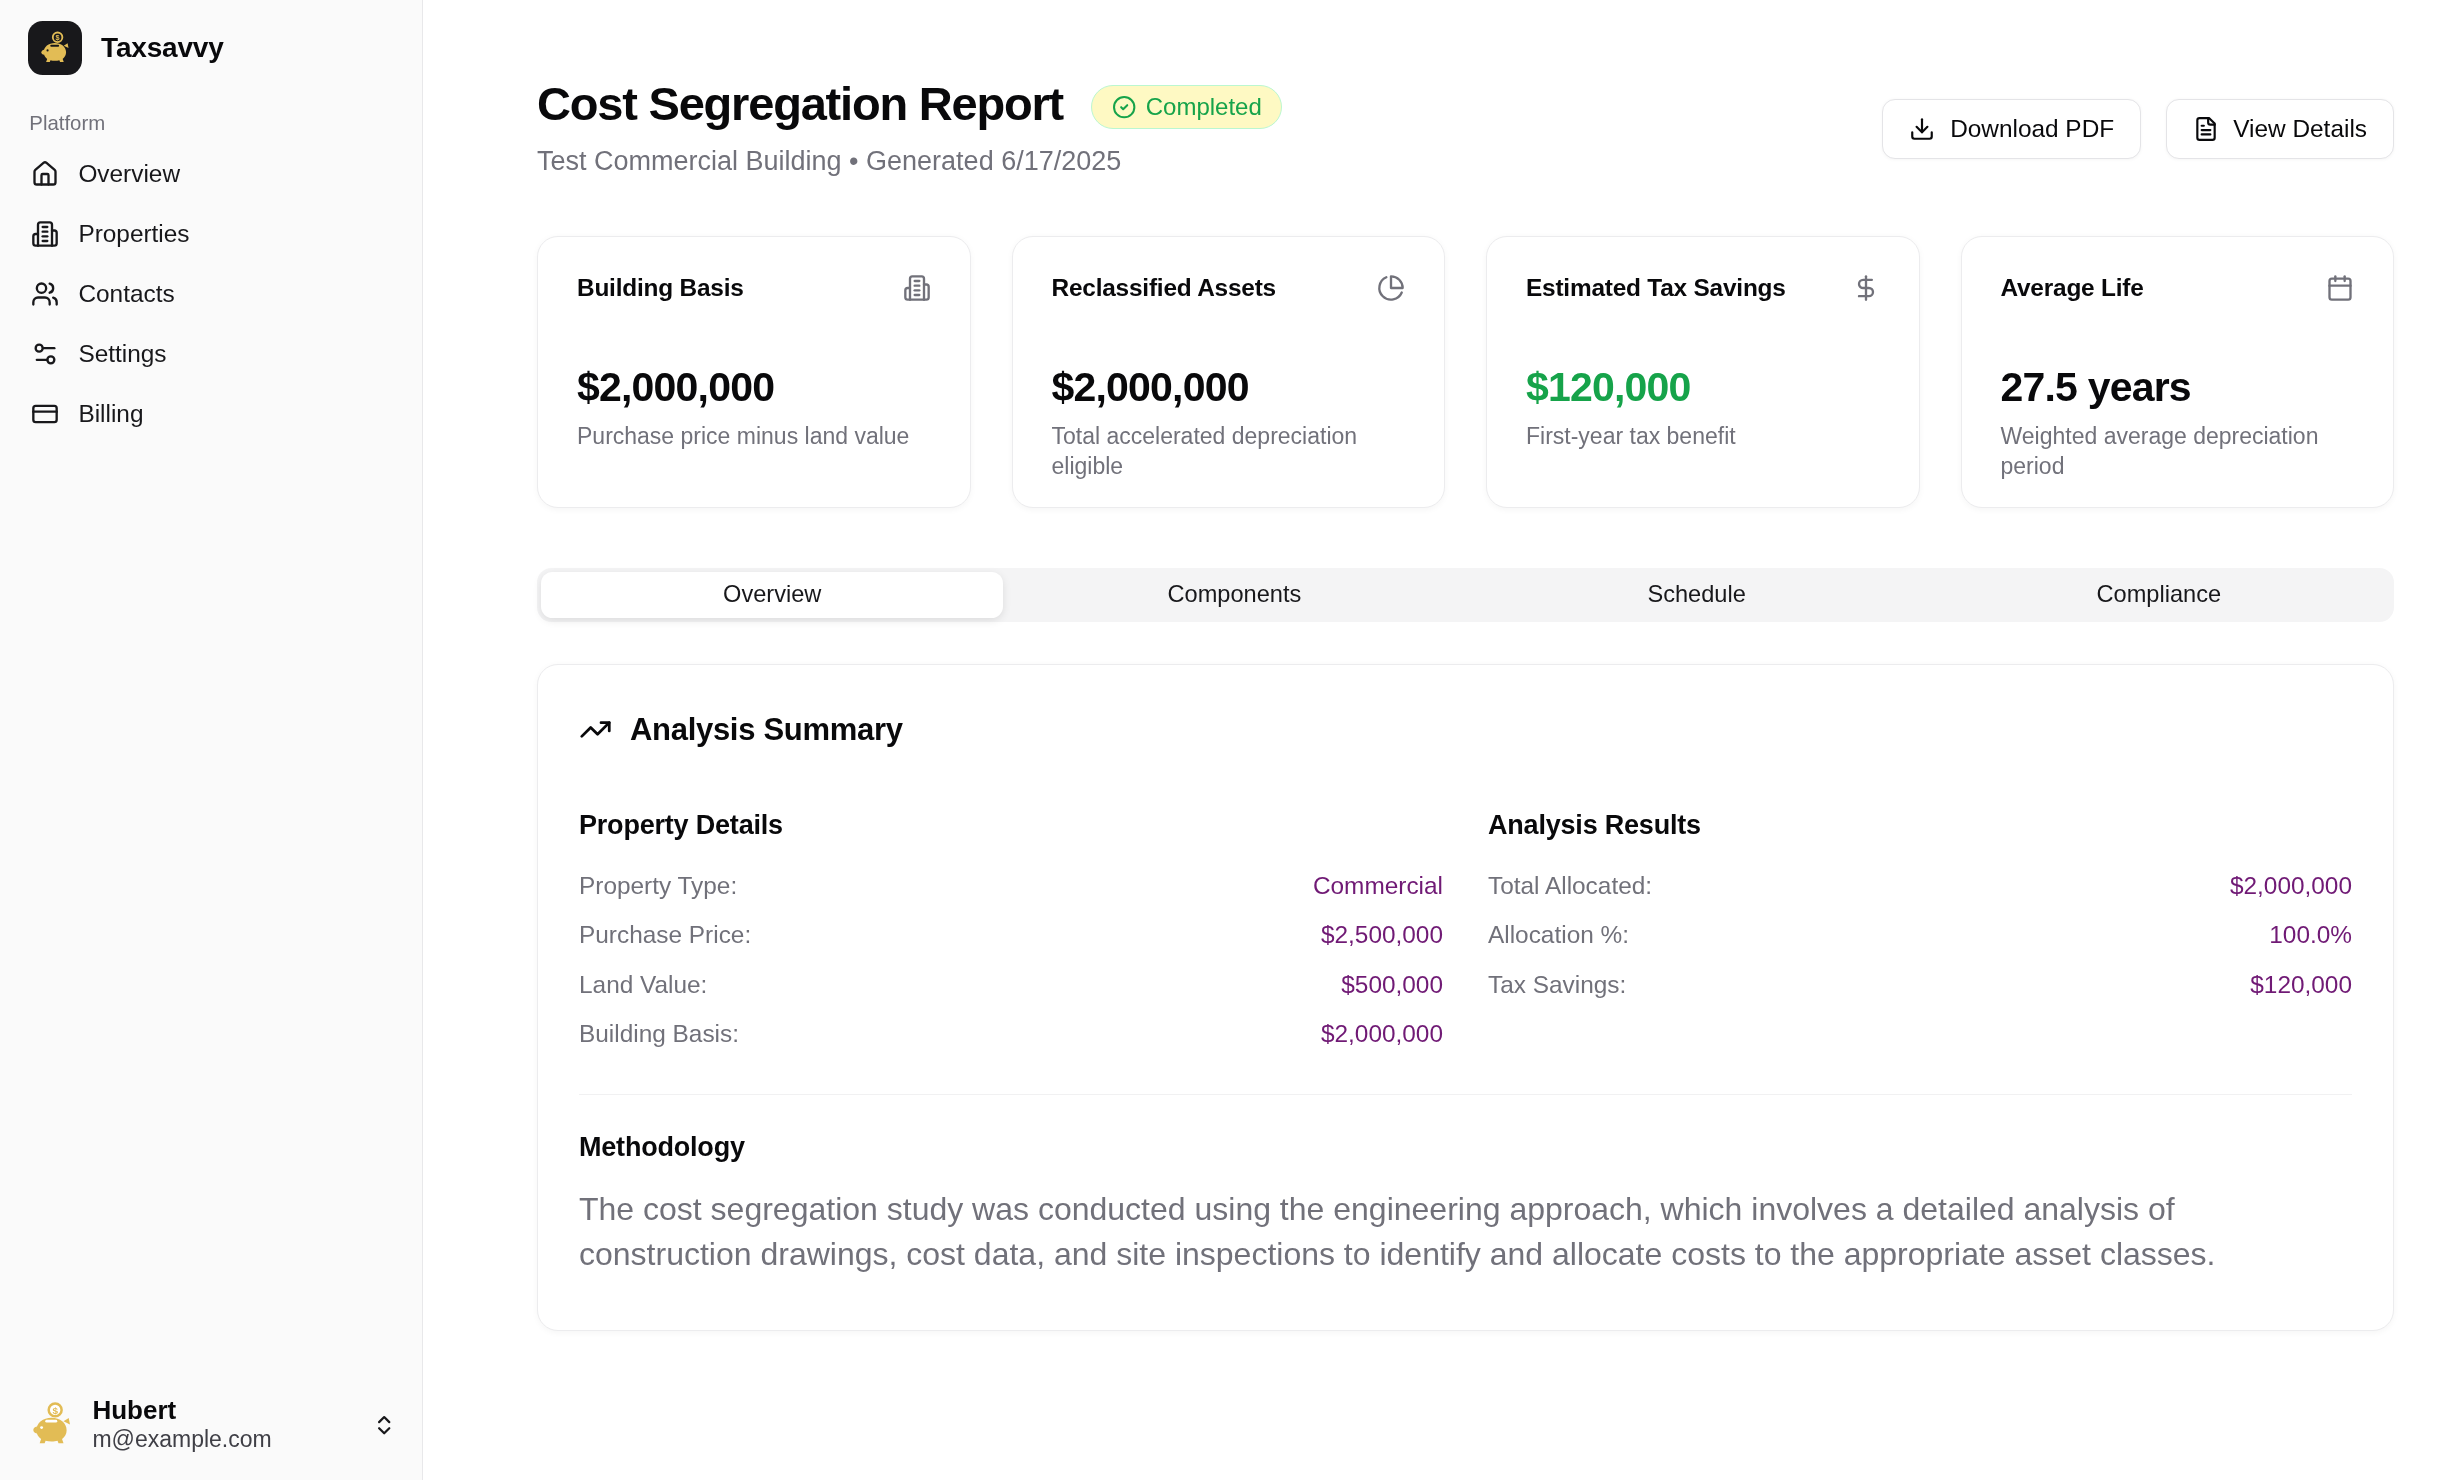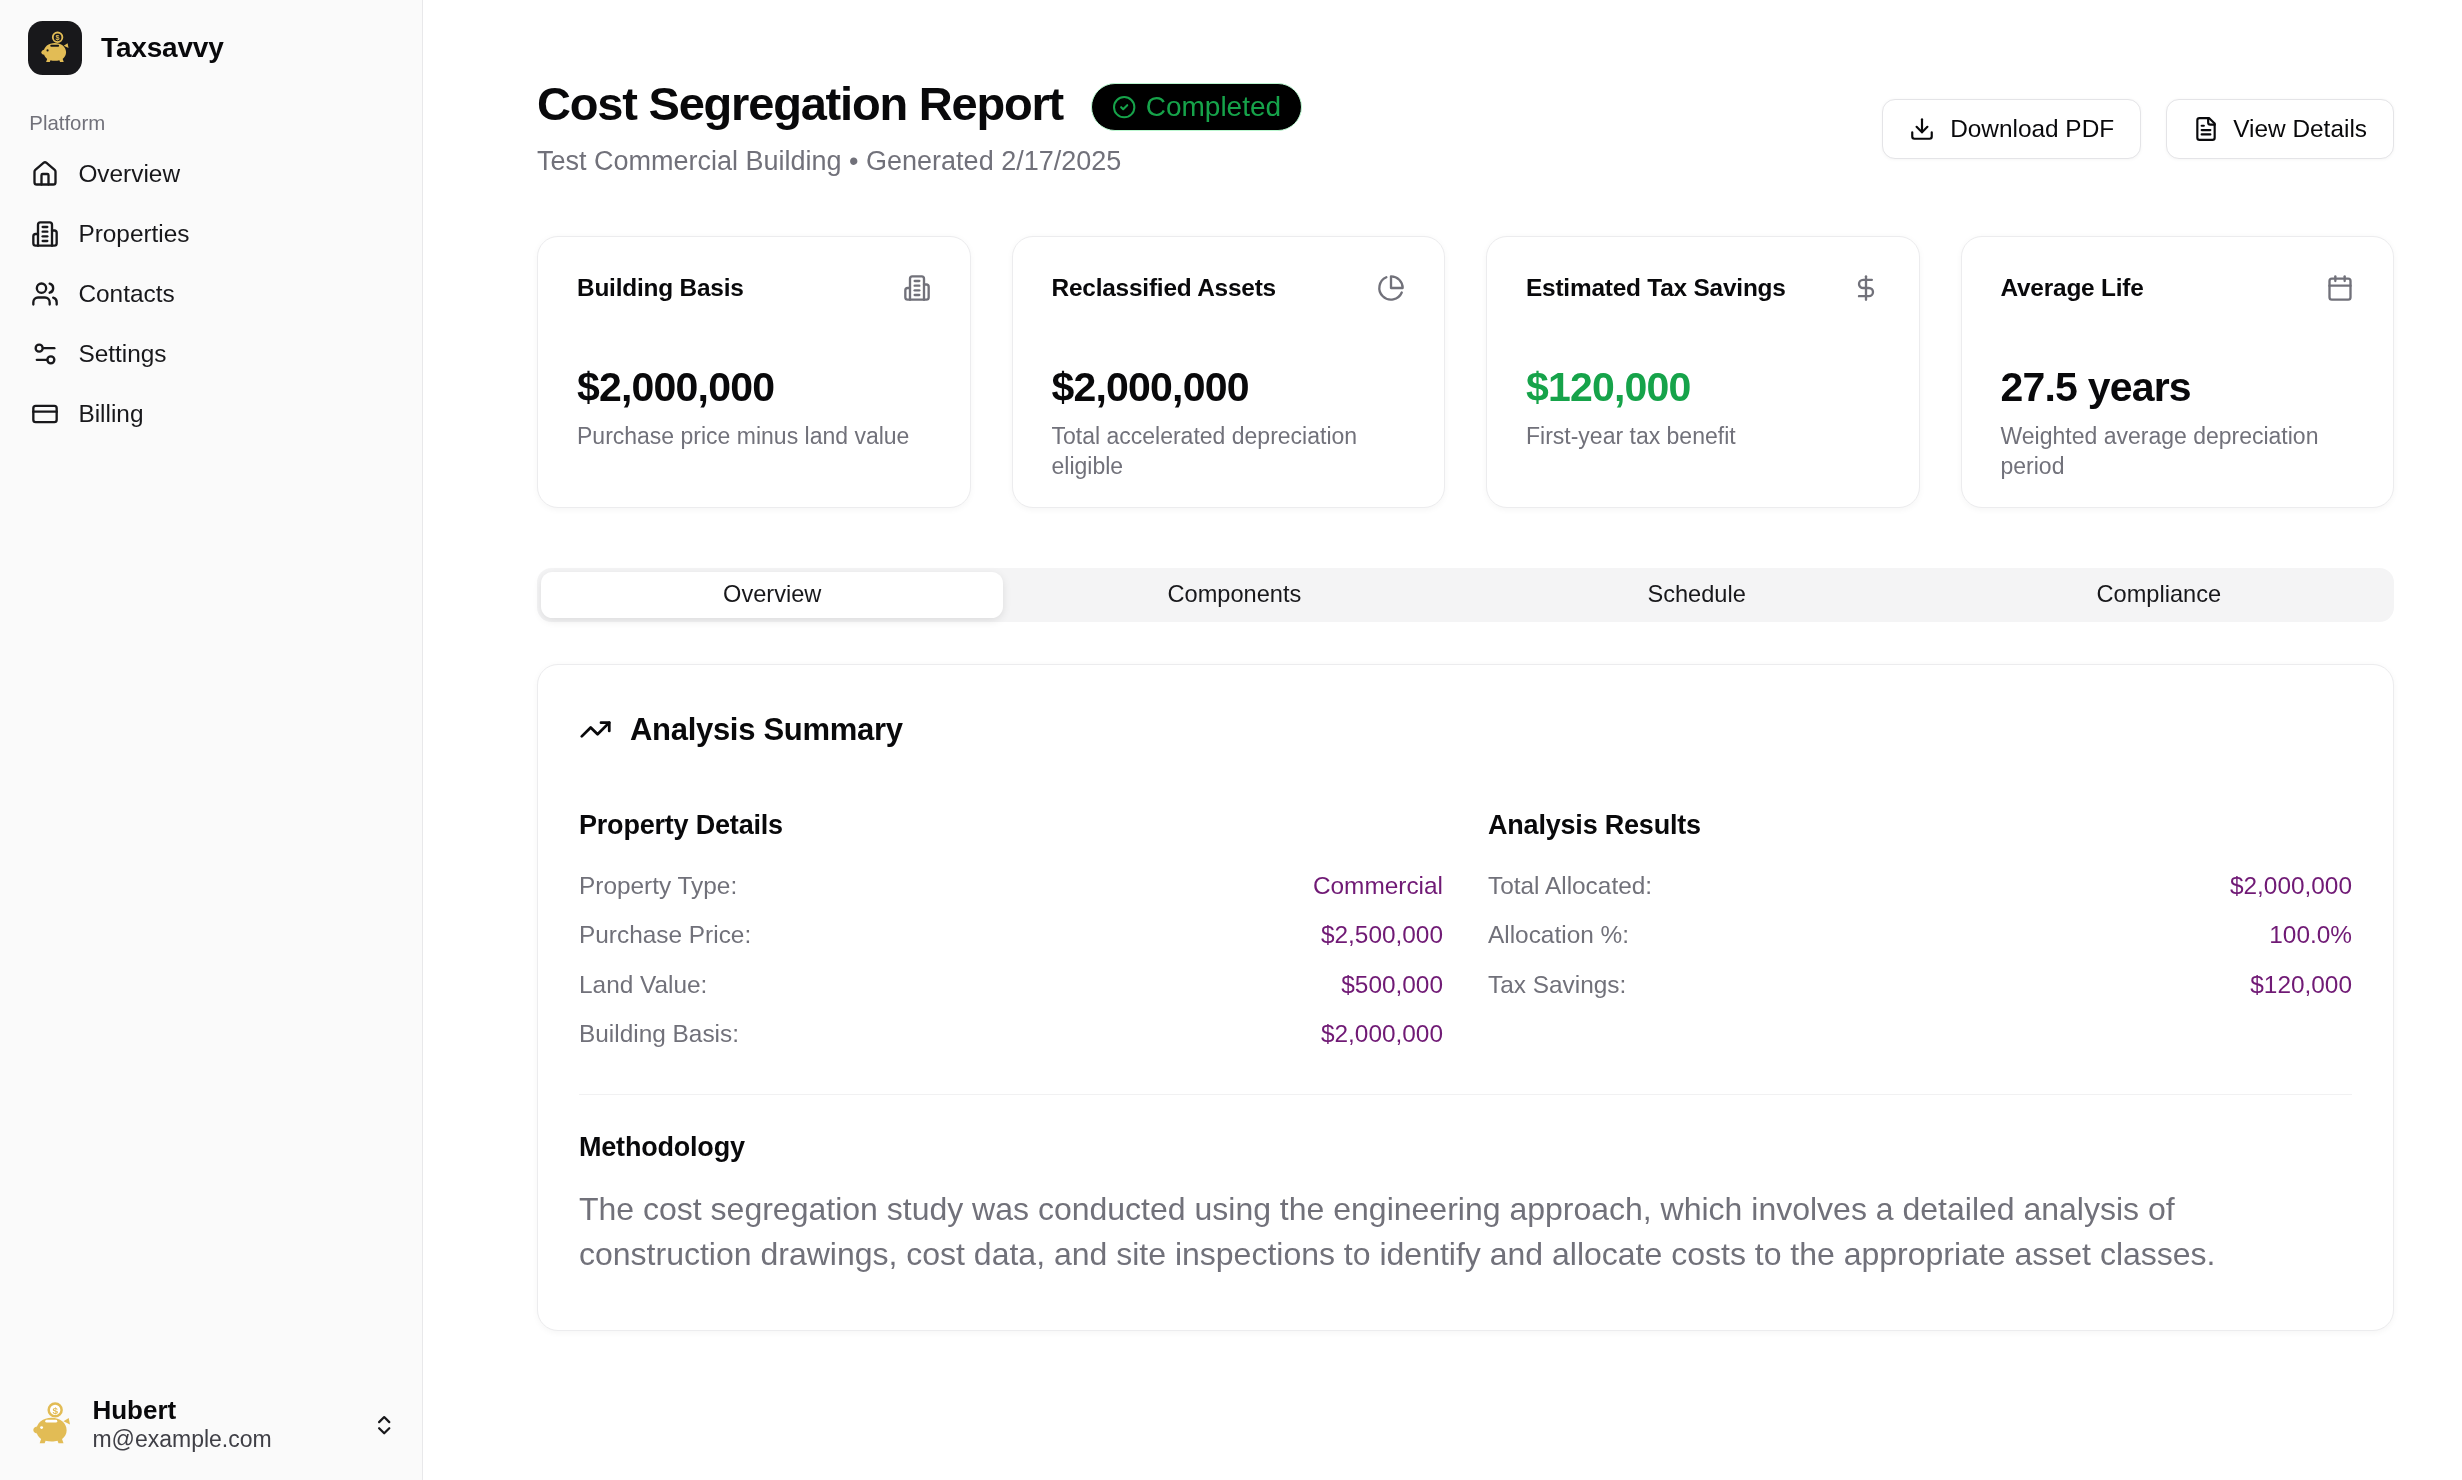--- a/index.html
+++ b/index.html
@@ -47,22 +47,22 @@
   .footer-chevrons svg { width: 24.4px; height: 24.4px; stroke: #18181b; }
 
   
   .main { flex: 1; padding: 78px 68px 0 114px; }
 
   .page-header { display: flex; justify-content: space-between; align-items: flex-start; }
   .title-row { display: flex; align-items: center; gap: 28px; }
   .page-title { font-size: 47px; font-weight: 700; letter-spacing: -1.2px; line-height: 1.1; }
   .status-badge {
     display: inline-flex; align-items: center; gap: 9.8px;
-    background: #000000; border: 1.6px solid #bbf7d0; color: #16a34a;
-    font-size: 28px; font-weight: 500; padding: 7.3px 19.5px; border-radius: 813px;
+    background: #fef9c3; border: 1.6px solid #bbf7d0; color: #16a34a;
+    font-size: 24px; font-weight: 500; padding: 7.3px 19.5px; border-radius: 813px;
     position: relative; top: 3.3px;
   }
   .status-badge svg { width: 24.4px; height: 24.4px; stroke: #16a34a; }
   .page-subtitle { margin-top: 16.3px; font-size: 27px; color: #71717a; }
   .header-actions { display: flex; gap: 24.4px; margin-top: 21px; }
   .btn {
     display: inline-flex; align-items: center; gap: 14.7px;
     height: 60px; padding: 0 26px;
     background: #fff; border: 1.6px solid #e4e4e7; border-radius: 13px;
     font-size: 24.4px; font-weight: 500; color: #09090b; cursor: pointer;
@@ -217,21 +217,21 @@
       <div class="title-row">
         <h1 class="page-title">Cost Segregation Report</h1>
         <span class="status-badge">
           <svg viewBox="0 0 24 24" fill="none" stroke-width="2" stroke-linecap="round" stroke-linejoin="round">
               <circle cx="12" cy="12" r="10"></circle>
               <path d="m9 12 2 2 4-4"></path>
             </svg>
           <span>Completed</span>
         </span>
       </div>
-      <div class="page-subtitle">Test Commercial Building • Generated 2/17/2025</div>
+      <div class="page-subtitle">Test Commercial Building • Generated 6/17/2025</div>
     </div>
     <div class="header-actions">
       <button class="btn">
         <svg viewBox="0 0 24 24" fill="none" stroke-width="2" stroke-linecap="round" stroke-linejoin="round">
             <path d="M21 15v4a2 2 0 0 1-2 2H5a2 2 0 0 1-2-2v-4"></path>
             <polyline points="7 10 12 15 17 10"></polyline>
             <line x1="12" x2="12" y1="3" y2="15"></line>
           </svg>
         <span>Download PDF</span>
       </button>

